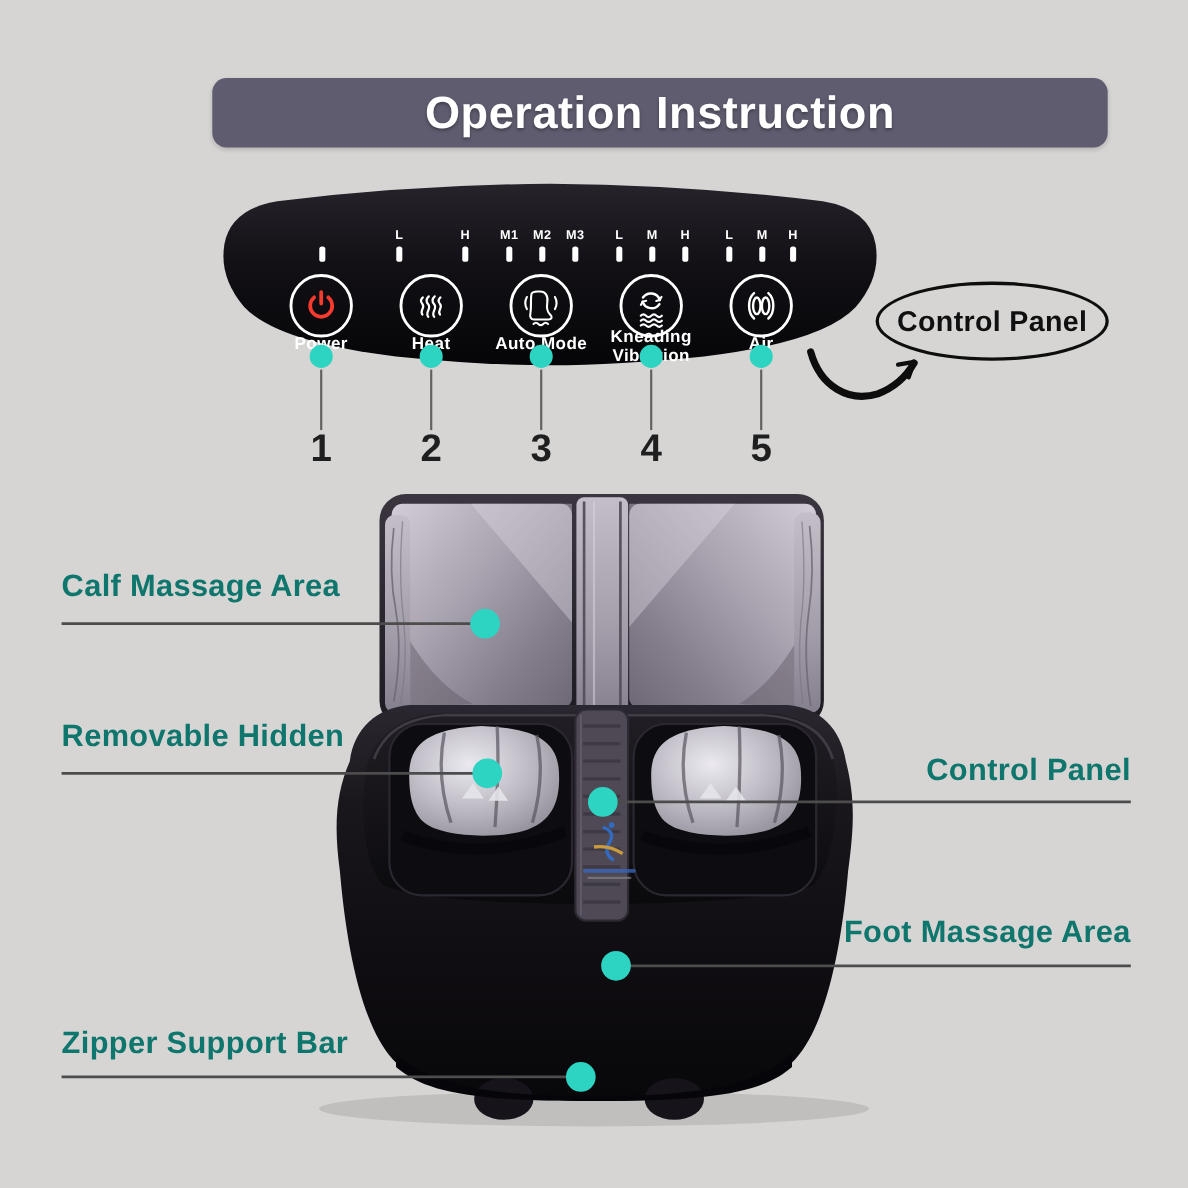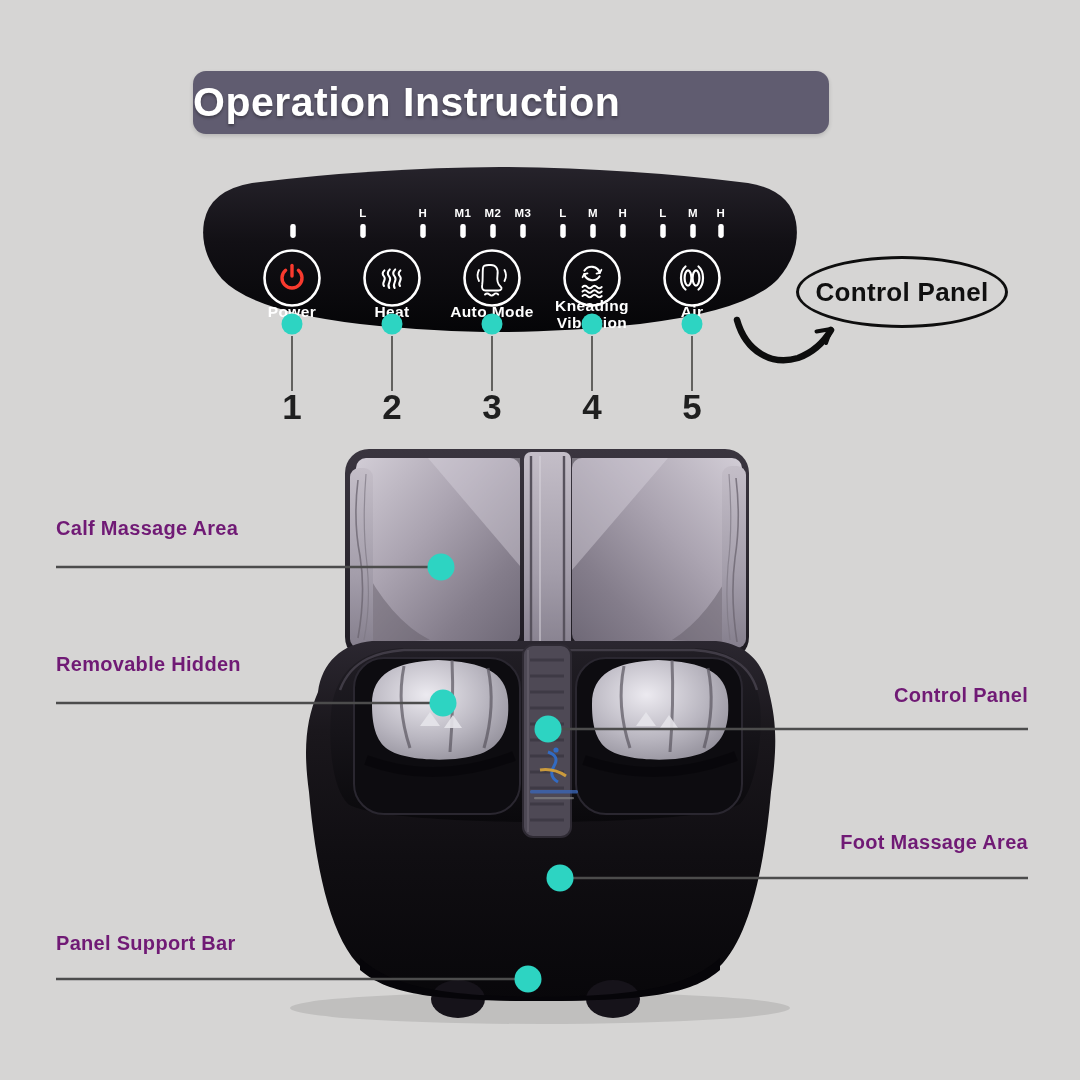--- a/index.html
+++ b/index.html
@@ -4,34 +4,34 @@
 <style>
   html,body{margin:0;padding:0;}
   body{width:1080px;height:1080px;overflow:hidden;}
   .canvas{
     position:relative;width:1080px;height:1080px;
     background:#d6d5d4;
     font-family:"Liberation Sans", sans-serif;
   }
   
   .banner{
-    position:absolute;left:193px;top:71px;width:636px;height:63px;
+    position:absolute;left:193px;top:71px;width:814px;height:63px;
     background:#605c70;border-radius:13px;
-    display:flex;align-items:center;
+    display:flex;align-items:center;justify-content:center;
     box-shadow:0 2px 4px rgba(0,0,0,0.15);
   }
   .banner span{
     color:#ffffff;font-size:41px;font-weight:bold;letter-spacing:0.5px;
     text-shadow:0 2px 3px rgba(0,0,0,0.35);
   }
   
   .layer{position:absolute;left:0;top:0;}
   
   .ann-label{
-    position:absolute;font-size:20px;font-weight:bold;color:#701a75;
+    position:absolute;font-size:28px;font-weight:bold;color:#0f766e;
     letter-spacing:0.3px;white-space:nowrap;
   }
   .ann-label.right{text-align:right;}
   
   .callout{
     position:absolute;left:796px;top:256px;width:206px;height:66px;
     border:3px solid #0e0e0e;border-radius:50%;
     display:flex;align-items:center;justify-content:center;
   }
   .callout span{font-size:26px;font-weight:bold;color:#101010;letter-spacing:0.3px;}
@@ -339,15 +339,15 @@
 
   <div class="callout">
     <span>Control Panel</span>
   </div>
 
   <div id="ann-labels">
       <div class="ann-label" style="top: 517px; left: 56px;">Calf Massage Area</div>
       <div class="ann-label" style="top: 653px; left: 56px;">Removable Hidden</div>
       <div class="ann-label right" style="top: 684px; right: 52px;">Control Panel</div>
       <div class="ann-label right" style="top: 831px; right: 52px; text-align: right;">Foot Massage Area</div>
-      <div class="ann-label" style="top: 932px; left: 56px;">Panel Support Bar</div>
+      <div class="ann-label" style="top: 932px; left: 56px;">Zipper Support Bar</div>
     </div>
 </div>
 
 </body></html>

